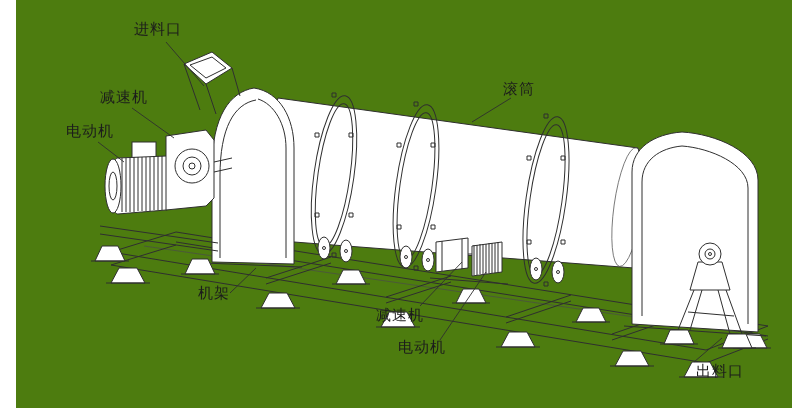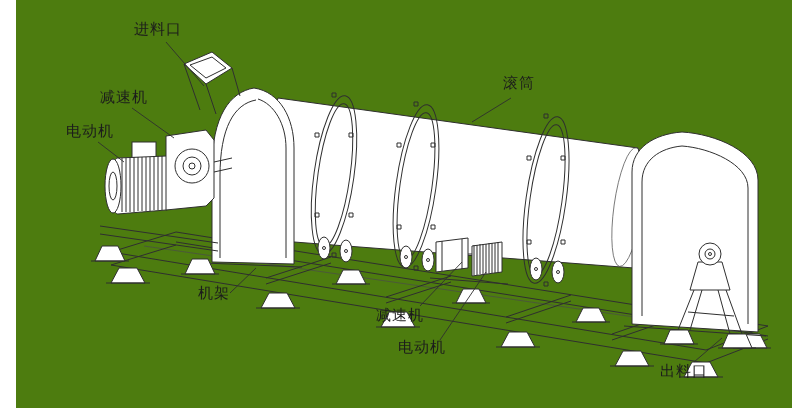--- a/index.html
+++ b/index.html
@@ -183,19 +183,19 @@
       <path class="leader" d="M214,293 L240,268"></path>
       <path class="leader" d="M404,306 L446,262"></path>
       <path class="leader" d="M424,340 L470,272"></path>
       <path class="leader" d="M678,362 L706,338"></path>
     </g>
   </svg>
 
   <div class="part-label" style="left:118px;top:20px">进料口</div>
   <div class="part-label" style="left:84px;top:88px">减速机</div>
   <div class="part-label" style="left:50px;top:122px">电动机</div>
-  <div class="part-label" style="left:487px;top:74px">滚筒</div>
+  <div class="part-label" style="left:487px;top:80px">滚筒</div>
   <div class="part-label" style="left:182px;top:284px">机架</div>
   <div class="part-label" style="left:360px;top:306px">减速机</div>
   <div class="part-label" style="left:382px;top:338px">电动机</div>
-  <div class="part-label" style="left:644px;top:362px">出料口</div>
+  <div class="part-label" style="left:680px;top:362px">出料口</div>
 
 </div>
 
 </body></html>

